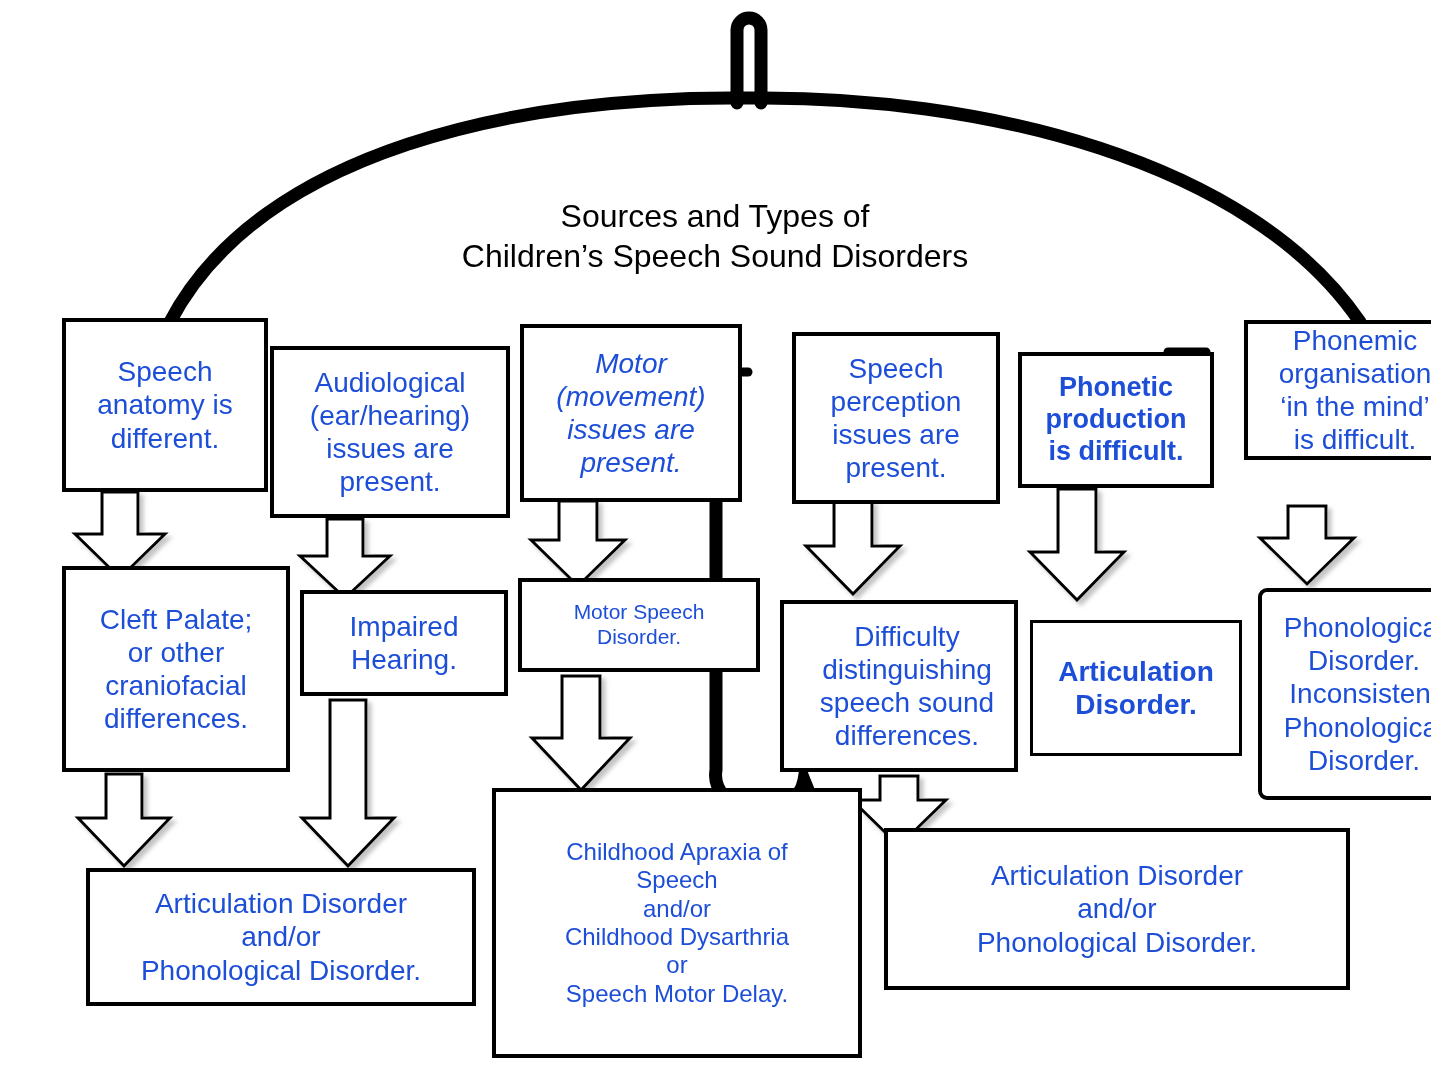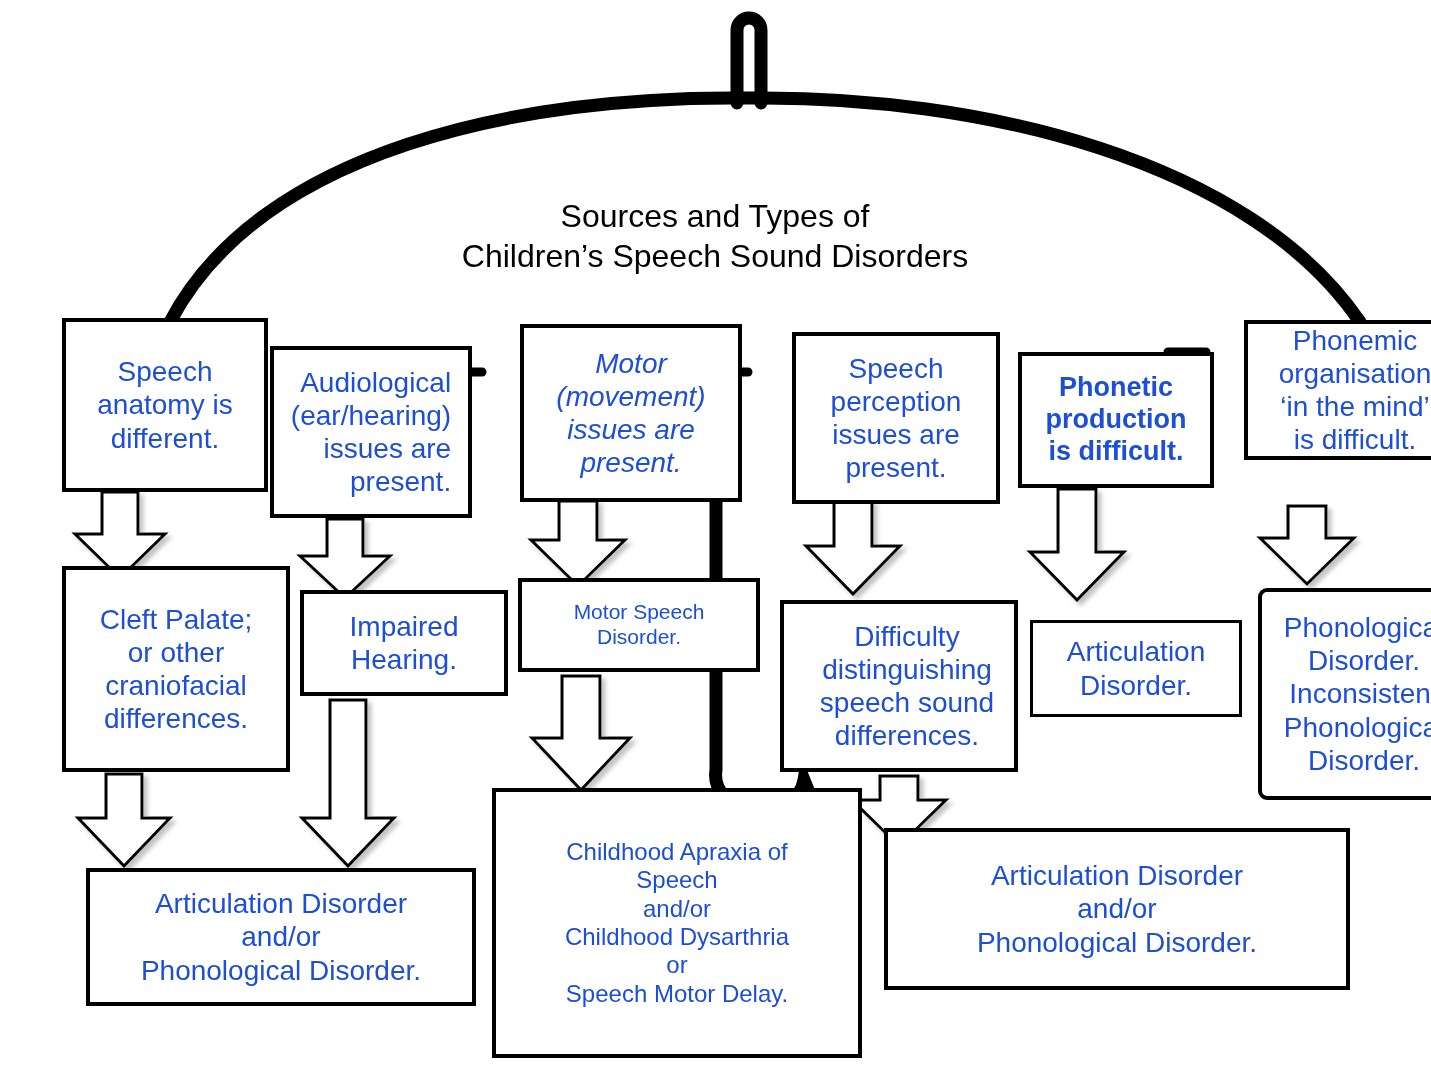--- a/index.html
+++ b/index.html
@@ -88,21 +88,21 @@
     <path d="M880,776 L918,776 L918,800 L946,800 L899,846 L852,800 L880,800 Z" fill="#ffffff" stroke="#000000" stroke-width="3" filter="url(#sh)"></path>
   </svg>
 
   <div class="title" style="left:330px;top:196px;width:770px;font-size:32px;">Sources and Types of
 Children’s Speech Sound Disorders</div>
 
   <div class="node" style="left:16px;top:318px;width:206px;height:174px;font-size:28px;">Speech
 anatomy is
 different.</div>
 
-  <div class="node" style="left:224px;top:346px;width:202px;height:172px;font-size:28px;text-align:right;">Audiological
+  <div class="node" style="left:224px;top:346px;width:240px;height:172px;font-size:28px;">Audiological
 (ear/hearing)
 issues are
 present.</div>
 
   <div class="node" style="left:474px;top:324px;width:222px;height:178px;font-size:28px;font-style:italic;">Motor
 (movement)
 issues are
 present.</div>
 
   <div class="node" style="left:746px;top:332px;width:208px;height:172px;font-size:28px;">Speech
@@ -128,21 +128,21 @@
 Hearing.</div>
 
   <div class="node" style="left:472px;top:578px;width:242px;height:94px;font-size:21px;">Motor Speech
 Disorder.</div>
 
   <div class="node" style="left:734px;top:600px;width:238px;height:172px;font-size:28px;padding-left:16px;">Difficulty
 distinguishing
 speech sound
 differences.</div>
 
-  <div class="node thin" style="left:984px;top:620px;width:212px;height:97px;font-size:28px;">Articulation
+  <div class="node thin" style="left:984px;top:620px;width:212px;height:136px;font-size:28px;font-weight:bold;">Articulation
 Disorder.</div>
 
   <div class="node" style="left:1212px;top:588px;width:212px;height:212px;font-size:28px;border-radius:9px;">Phonological
 Disorder.
 Inconsistent
 Phonological
 Disorder.</div>
 
   <div class="node" style="left:40px;top:868px;width:390px;height:138px;font-size:28px;">Articulation Disorder
 and/or

